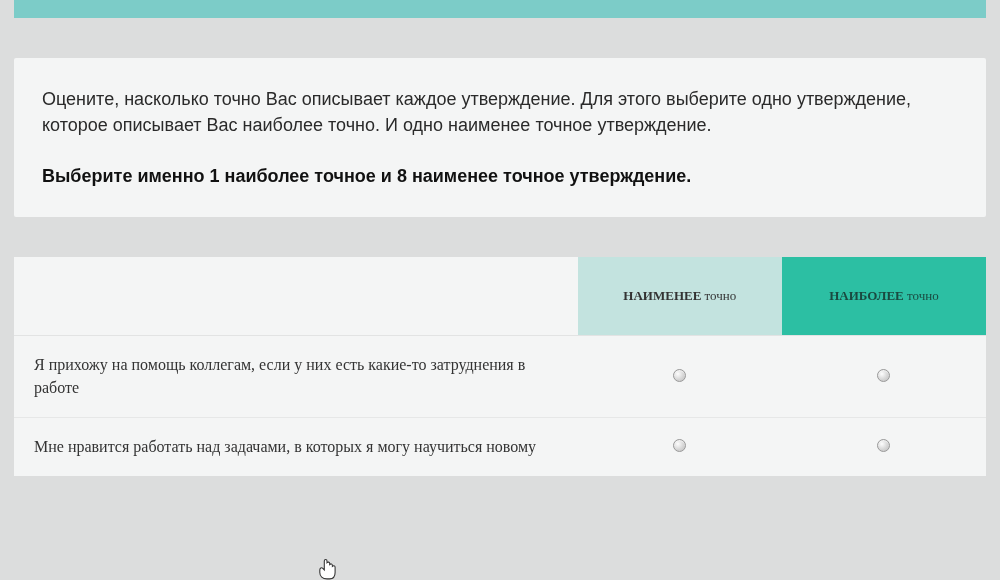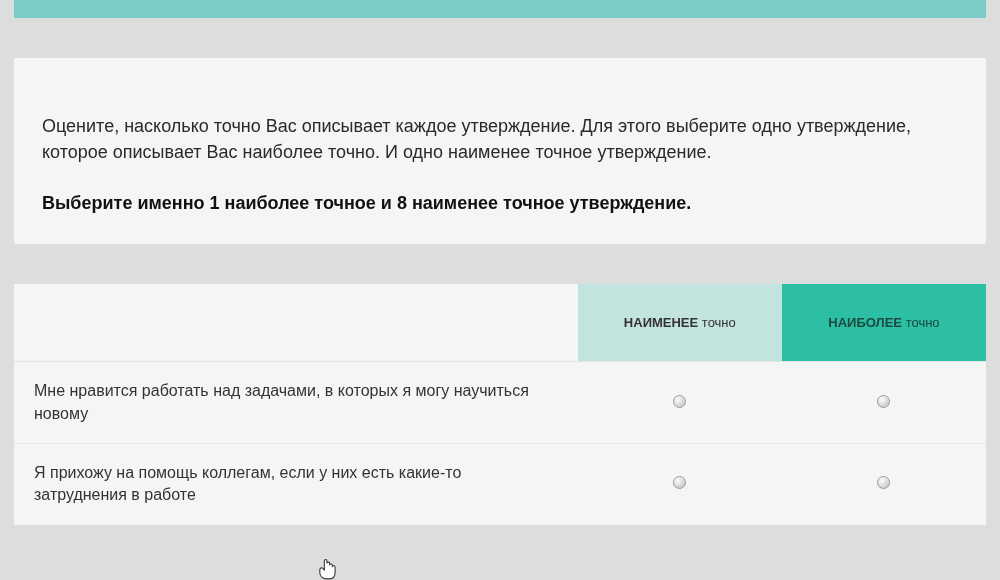--- a/index.html
+++ b/index.html
@@ -19,31 +19,31 @@
     margin: 40px 14px 0 14px;
     background: #f4f5f5;
     padding: 28px 28px 30px 28px;
     border-radius: 2px;
   }
   .instruction-text {
     font-size: 18px;
     line-height: 1.45;
     color: #2a2a2a;
     margin-bottom: 28px;
-    margin-top: 27px;
   }
   .instruction-bold {
     font-size: 18px;
     font-weight: bold;
     color: #111;
   }
   .table-wrap {
     margin: 40px 14px 0 14px;
     background: #f4f5f5;
     border-radius: 0;
+    font-family: Liberation Serif, serif;
   }
   table {
     width: 100%;
     border-collapse: collapse;
   }
   th.statement-col {
     width: 58%;
     background: #f4f5f5;
     border-bottom: 1px solid #e2e3e3;
   }
@@ -119,26 +119,26 @@
         <th class="least-col">
           <span class="hdr-strong">НАИМЕНЕЕ</span><span class="hdr-light"> точно</span>
         </th>
         <th class="most-col">
           <span class="hdr-strong">НАИБОЛЕЕ</span><span class="hdr-light"> точно</span>
         </th>
       </tr>
     </thead>
     <tbody>
       <tr>
-        <td class="statement">Мне нравится работать над задачами, в которых я могу научиться новому</td>
+        <td class="statement">Я прихожу на помощь коллегам, если у них есть какие-то затруднения в работе</td>
         <td class="radio-cell"><span class="radio-dot"></span></td>
         <td class="radio-cell"><span class="radio-dot"></span></td>
       </tr>
       <tr>
-        <td class="statement">Я прихожу на помощь коллегам, если у них есть какие-то затруднения в работе</td>
+        <td class="statement">Мне нравится работать над задачами, в которых я могу научиться новому</td>
         <td class="radio-cell"><span class="radio-dot"></span></td>
         <td class="radio-cell"><span class="radio-dot"></span></td>
       </tr>
     </tbody>
   </table>
 </div>
 
 <div class="cursor">
   <svg viewBox="0 0 20 24" width="18" height="22">
     <path d="M7 3 L7 13 L5 11 C4 10 2 11 2 13 L2 16 C2 20 5 23 10 23 L13 23 C17 23 19 20 19 16 L19 10 C19 8 17 8 16 9 L16 8 C16 6 14 6 13 7 L13 6 C13 4 11 4 10 5 L10 3 C10 1 7 1 7 3 Z" fill="#fff" stroke="#333" stroke-width="1.2"></path>

